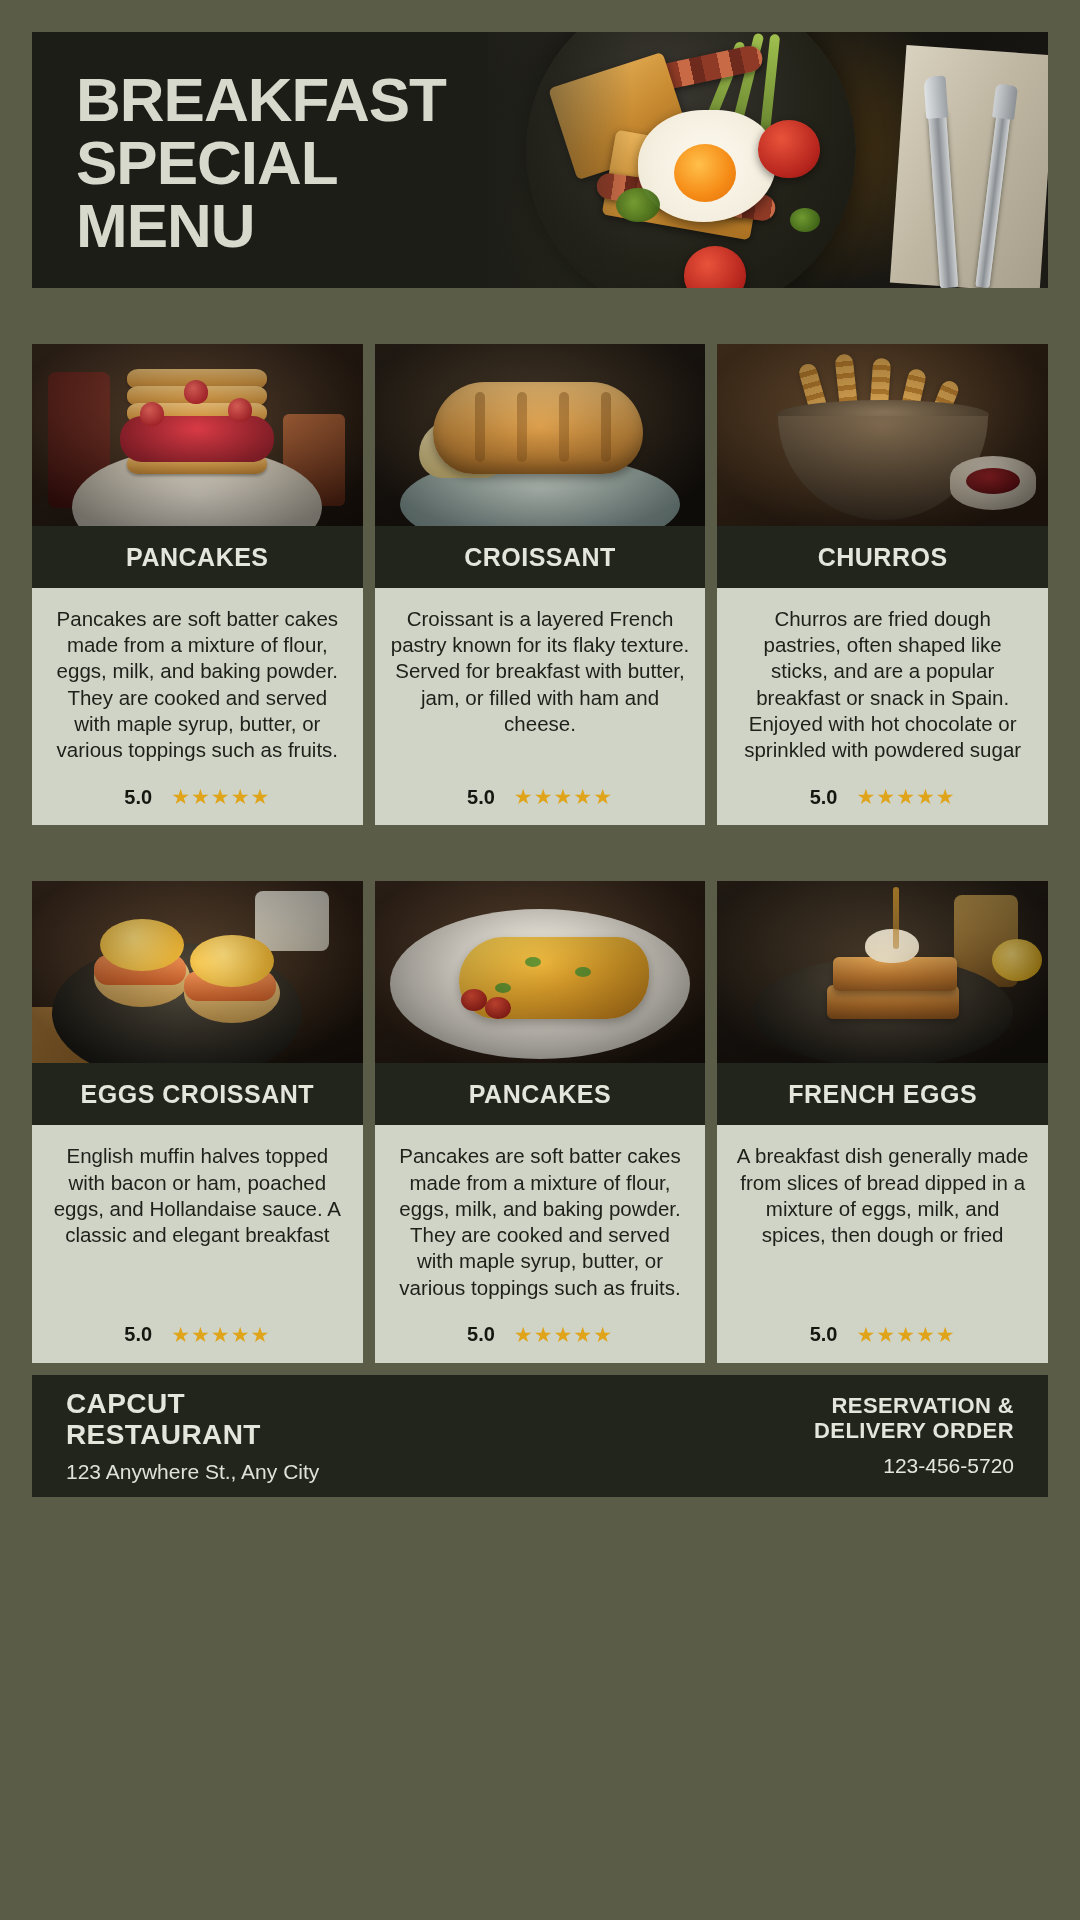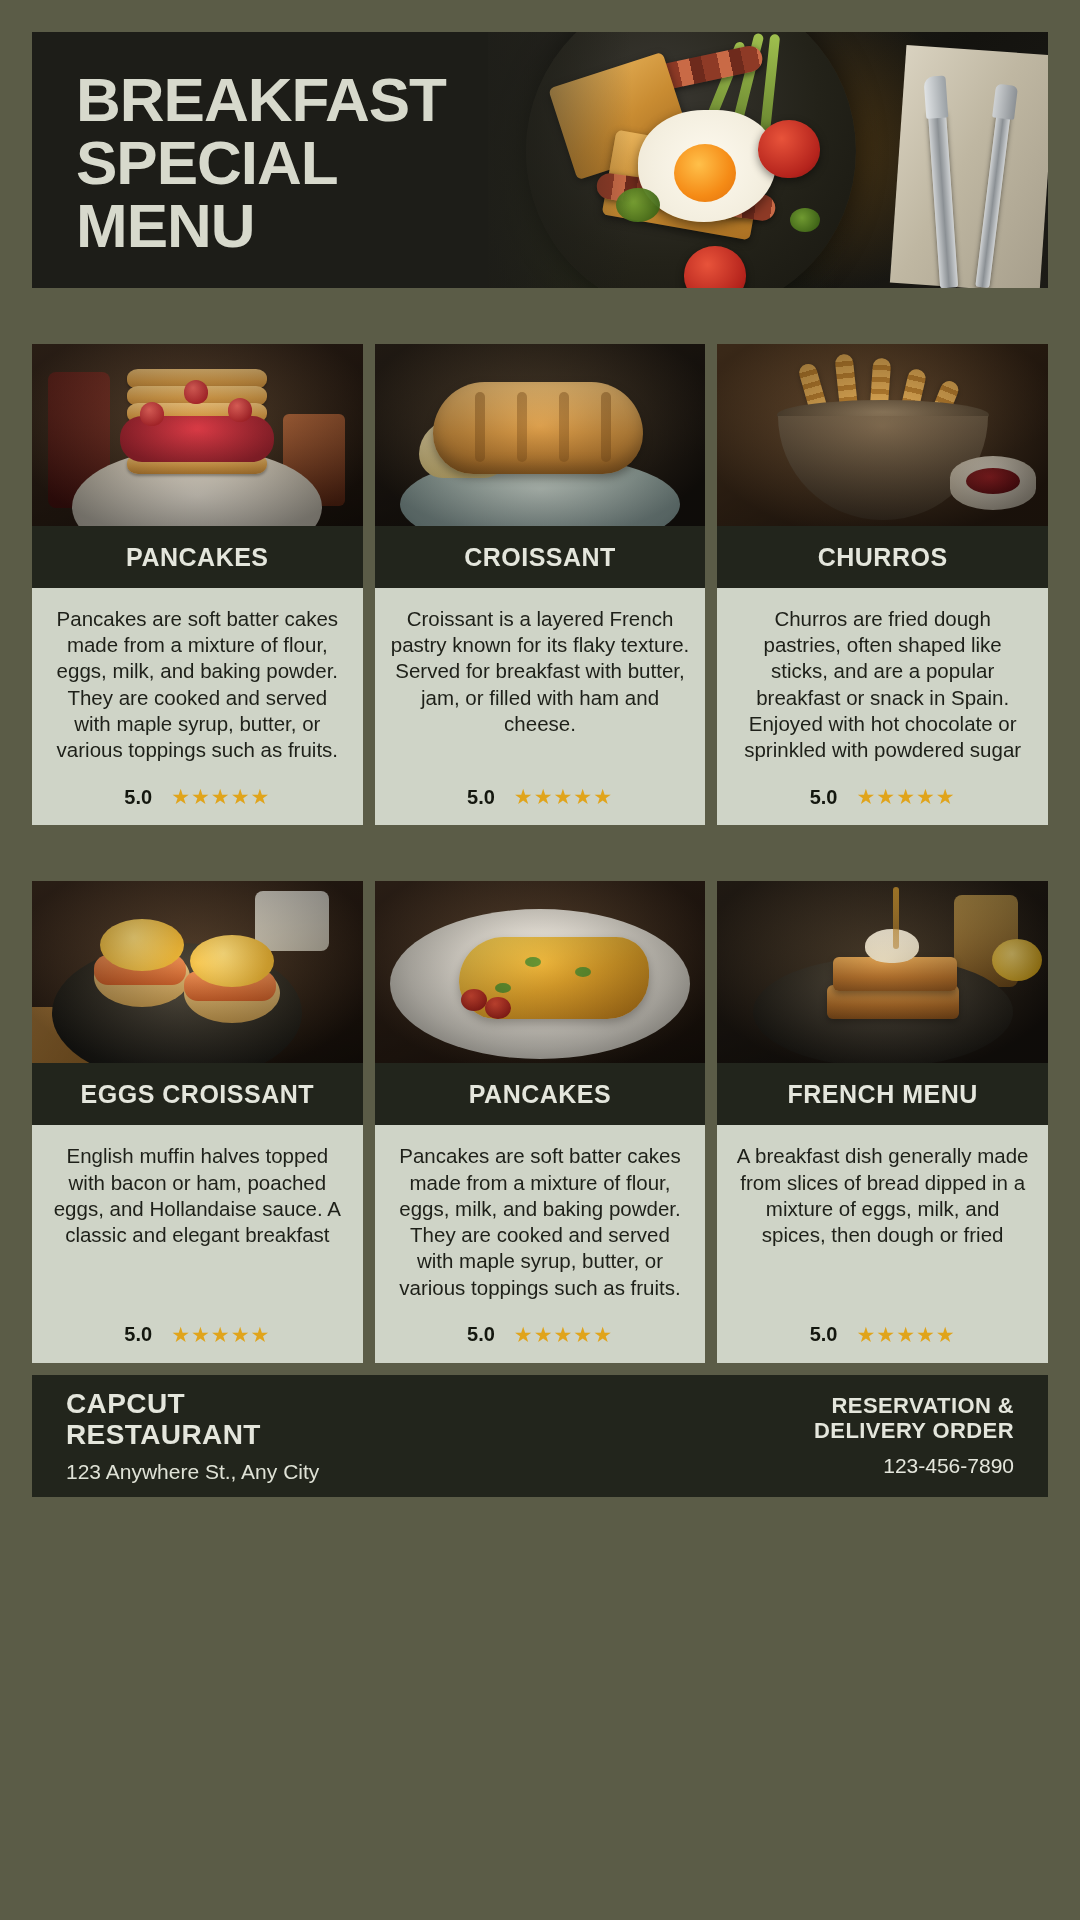--- a/index.html
+++ b/index.html
@@ -468,38 +468,38 @@
         <div class="bg-dark"></div>
         <div class="ft-jar"></div>
         <div class="ft-lemon"></div>
         <div class="dish-plate ft-plate"></div>
         <div class="ft-slice" style="left:110px;bottom:44px;width:132px;height:34px;"></div>
         <div class="ft-slice" style="left:116px;bottom:72px;width:124px;height:34px;"></div>
         <div class="ft-cream" style="left:148px;bottom:100px;"></div>
         <div class="ft-drip" style="left:176px;top:6px;height:62px;"></div>
         <div class="vign"></div>
       </div>
-      <div class="card-name">FRENCH MENU</div>
+      <div class="card-name">FRENCH EGGS</div>
       <div class="card-body">
         <div class="card-desc">A breakfast dish generally made from slices of bread dipped in a mixture of eggs, milk, and spices, then dough or fried</div>
         <div class="card-rating">
           <span class="rating-value">5.0</span>
           <span class="stars">★★★★★</span>
         </div>
       </div>
     </div>
 
   </div>
 
   <div class="footer">
     <div class="f-left">
       <div class="f-name">CAPCUT
 RESTAURANT</div>
       <div class="f-addr">123 Anywhere St., Any City</div>
     </div>
     <div class="f-right">
       <div class="f-title">RESERVATION &amp;
 DELIVERY ORDER</div>
-      <div class="f-phone">123-456-7890</div>
+      <div class="f-phone">123-456-5720</div>
     </div>
   </div>
 
 </div>
 
 </body></html>

